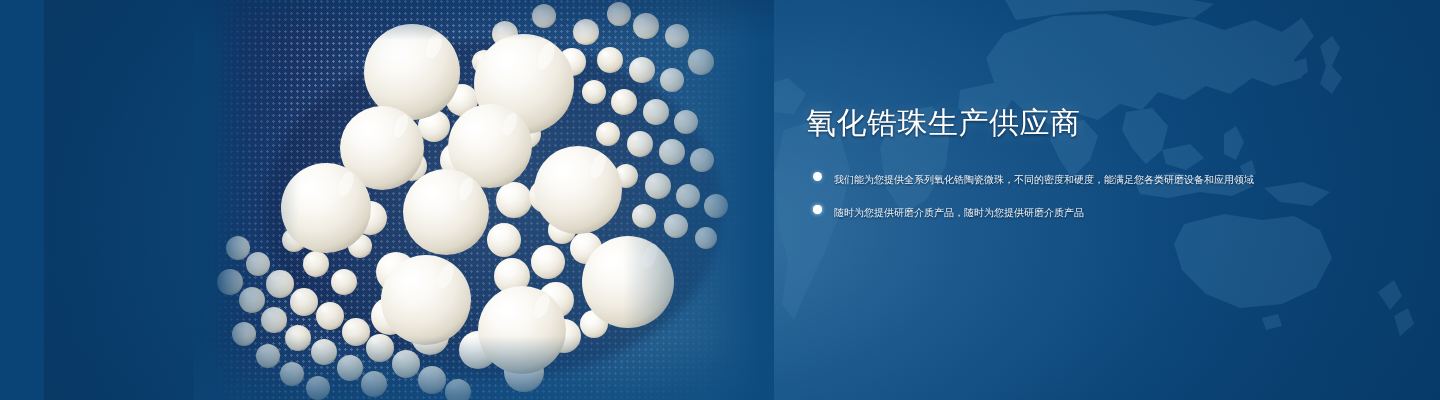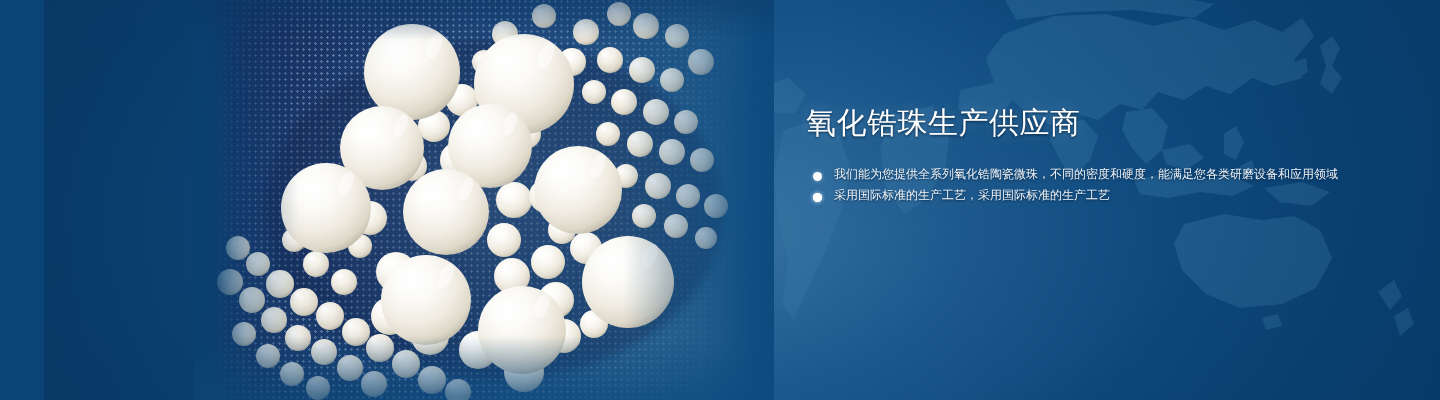--- a/index.html
+++ b/index.html
@@ -119,22 +119,22 @@
   }
   .bullets {
     list-style: none;
     margin: 0;
     padding: 0;
   }
   .bullet {
     position: relative;
     padding-left: 28px;
     color: #f2f6fa;
-    font-size: 12px;
-    line-height: 20px;
+    font-size: 10px;
+    line-height: 32px;
     margin-bottom: 1px;
     text-shadow: 0 1px 2px rgba(2,26,52,0.80);
   }
   .bullet .dot {
     position: absolute;
     left: 7px;
     top: 8px;
     width: 9px;
     height: 9px;
     border-radius: 50%;
@@ -454,18 +454,18 @@
     <ul class="bullets">
       <li class="bullet">
         <span class="dot"></span>
         <span>我们能为您提供全系列氧化锆陶瓷微珠，不同的密度和硬度，能满足您各类研磨设备和应用领域</span>
       </li>
       <li class="bullet">
         <span class="dot"></span>
       </li>
       <li class="bullet">
         <span class="dot"></span>
-        <span>采用国际标准的生产工艺，采用国际标准的生产工艺</span>
+        <span>随时为您提供研磨介质产品，随时为您提供研磨介质产品</span>
       </li>
     </ul>
   </div>
 
 </div>
 
 </body></html>

